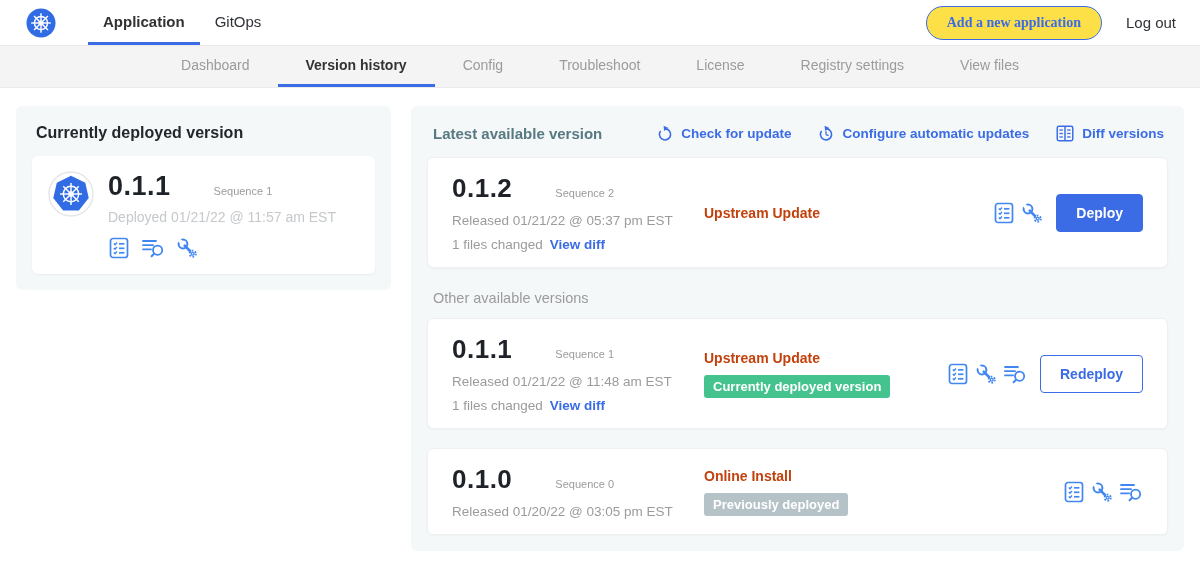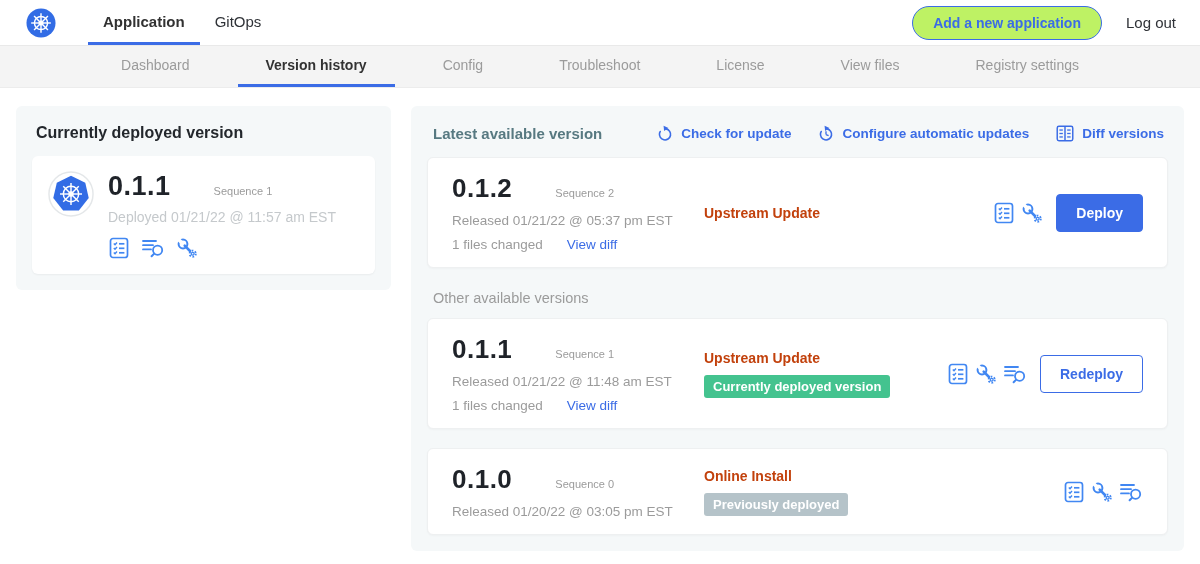--- a/index.html
+++ b/index.html
@@ -9,27 +9,27 @@
   
   .hdr { height:46px; display:flex; align-items:stretch; padding:0 24px 0 26px;
     border-bottom:1px solid #e9e9e9; background:#fff; }
   .hdr-logo { align-self:center; width:30px; height:30px; margin-right:32px; }
   .htabs { display:flex; align-items:stretch; }
   .htab { display:flex; align-items:center; padding:0 15px; font-size:15px; font-weight:700;
     color:#323232; cursor:pointer; border-bottom:3px solid transparent; }
   .htab.active { border-bottom-color:var(--accent-blue); }
   .htab.plain { font-weight:400; color:#2f3237; }
   .hright { margin-left:auto; display:flex; align-items:center; gap:24px; }
-  .pill { background:#bef264; border:1px solid var(--accent-blue); color:var(--accent-blue);
-    font-family:Liberation Sans, sans-serif; font-size:14px; font-weight:700; border-radius:17px; padding:8px 20px; cursor:pointer; }
+  .pill { background:#fde047; border:1px solid var(--accent-blue); color:var(--accent-blue);
+    font-family:Liberation Serif, serif; font-size:14px; font-weight:700; border-radius:17px; padding:8px 20px; cursor:pointer; }
   .logout { font-size:15px; color:#2f3237; cursor:pointer; }
 
   
   .subnav { height:42px; background:#f4f4f4; border-bottom:1px solid #ececec;
-    display:flex; justify-content:center; align-items:stretch;gap:20px; }
+    display:flex; justify-content:center; align-items:stretch; }
   .stab { display:flex; align-items:center; padding:0 28px; font-size:14px; color:#9b9b9b;
     cursor:pointer; border-bottom:3px solid transparent; }
   .stab.active { color:#323232; font-weight:700; border-bottom-color:var(--accent-blue); }
 
   
   .main { display:flex; gap:20px; padding:18px 16px; align-items:flex-start; }
   .panel { background:var(--panel-bg); border-radius:6px; padding:16px; }
   .panel.left { width:375px; flex:none; }
   .panel.right { flex:1; }
 
@@ -49,21 +49,21 @@
   .phead { display:flex; justify-content:space-between; align-items:center; margin:2px 4px 14px 6px; }
   .phead h3 { font-size:15px; font-weight:700; color:var(--heading-slate); }
   .pactions { display:flex; align-items:center; gap:26px; }
   .paction { display:flex; align-items:center; gap:7px; color:var(--accent-blue);
     font-size:13.5px; font-weight:700; cursor:pointer; }
 
   .vcard { background:#fff; border:1px solid #eef0f1; border-radius:6px; padding:15px 24px;
     display:grid; grid-template-columns:252px 1fr auto; align-items:center; box-shadow:0 1px 2px rgba(0,0,0,.03); }
   .vcard .vnum { font-size:26px; }
   .meta { margin-top:9px; font-size:13.5px; color:#9b9b9b; }
-  .viewdiff { color:var(--accent-blue); font-weight:400; margin-left:24px; cursor:pointer; text-decoration:none; }
+  .viewdiff { color:var(--accent-blue); font-weight:700; margin-left:7px; cursor:pointer; text-decoration:none; }
   .source { font-size:14px; font-weight:700; color:#c2410c; }
   .badge { display:inline-block; margin-top:9px; font-size:13px; font-weight:700; color:#fff;
     padding:4px 9px; border-radius:3px; }
   .badge.green { background:var(--badge-green); }
   .badge.gray { background:var(--badge-gray); }
   .col-actions { display:flex; align-items:center; gap:6px; }
   .btn { font-family:inherit; font-size:14px; font-weight:700; border-radius:4px;
     padding:10px 19px; cursor:pointer; margin-left:7px; }
   .btn.solid { background:var(--accent-blue); border:1px solid var(--accent-blue); color:#fff; }
   .btn.outline { background:#fff; border:1.5px solid var(--accent-blue); color:var(--accent-blue); }
@@ -100,22 +100,22 @@
     <span class="logout">Log out</span>
   </div>
 </header>
 
 <nav class="subnav">
   <div class="stab">Dashboard</div>
   <div class="stab active">Version history</div>
   <div class="stab">Config</div>
   <div class="stab">Troubleshoot</div>
   <div class="stab">License</div>
+  <div class="stab">Registry settings</div>
   <div class="stab">View files</div>
-  <div class="stab">Registry settings</div>
 </nav>
 
 <main class="main">
 
   <section class="panel left">
     <h2>Currently deployed version</h2>
     <div class="dcard">
       <span class="applogo">
         <svg viewBox="0 0 48 48" width="46" height="46">
           <circle cx="24" cy="24" r="23" fill="#fff" stroke="#e4e7e9" stroke-width="1.5"></circle>

